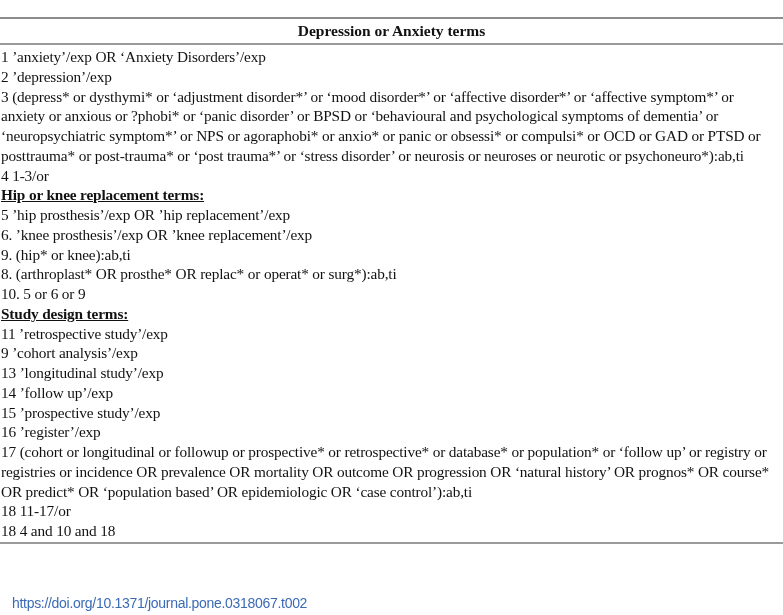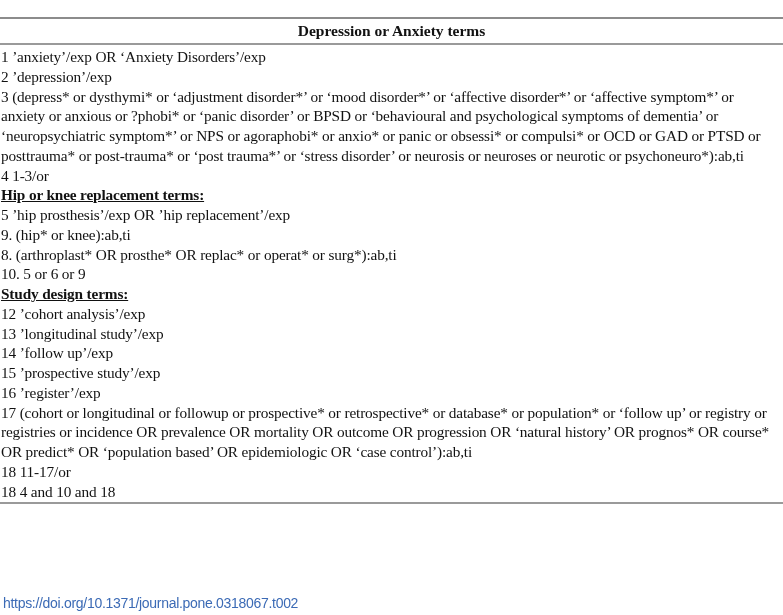--- a/index.html
+++ b/index.html
@@ -25,43 +25,45 @@
       font-size: 15.3px;
       line-height: 19.75px;
       color: #111;
       border-bottom: 2px solid #9a9a9a;
       padding-bottom: 1px;
       letter-spacing: -0.15px;
     }
     .row { white-space: normal; margin: 0; padding-right: 4px; }
     .row.section { font-weight: bold; text-decoration: underline; }
     .doi-link {
-      position: absolute; left: 3px; top: 595px;
+      position: absolute; left: 12px; top: 595px;
       font-family: "Liberation Sans", "DejaVu Sans", sans-serif;
       font-size: 14px; color: #3b6ab5; text-decoration: none;
       letter-spacing: -0.3px;
     }
   </style>
 </head>
 <body>
 
 <div class="table-wrap">
   <div class="table-header">Depression or Anxiety terms</div>
   <div class="table-body" id="table-body">
       <div class="row">1 ’anxiety’/exp OR ‘Anxiety Disorders’/exp</div>
       <div class="row">2 ’depression’/exp</div>
       <div class="row">3 (depress* or dysthymi* or ‘adjustment disorder*’ or ‘mood disorder*’ or ‘affective disorder*’ or ‘affective symptom*’ or anxiety or anxious or ?phobi* or ‘panic disorder’ or BPSD or ‘behavioural and psychological symptoms of dementia’ or ‘neuropsychiatric symptom*’ or NPS or agoraphobi* or anxio* or panic or obsessi* or compulsi* or OCD or GAD or PTSD or posttrauma* or post-trauma* or ‘post trauma*’ or ‘stress disorder’ or neurosis or neuroses or neurotic or psychoneuro*):ab,ti</div>
       <div class="row">4 1-3/or</div>
       <div class="row section">Hip or knee replacement terms:</div>
       <div class="row">5 ’hip prosthesis’/exp OR ’hip replacement’/exp</div>
+      <div class="row">6. ’knee prosthesis’/exp OR ’knee replacement’/exp</div>
       <div class="row">9. (hip* or knee):ab,ti</div>
       <div class="row">8. (arthroplast* OR prosthe* OR replac* or operat* or surg*):ab,ti</div>
       <div class="row">10. 5 or 6 or 9</div>
       <div class="row section">Study design terms:</div>
-      <div class="row">12 ’cohort analysis’/exp</div>
+      <div class="row">11 ’retrospective study’/exp</div>
+      <div class="row">9 ’cohort analysis’/exp</div>
       <div class="row">13 ’longitudinal study’/exp</div>
       <div class="row">14 ’follow up’/exp</div>
       <div class="row">15 ’prospective study’/exp</div>
       <div class="row">16 ’register’/exp</div>
       <div class="row">17 (cohort or longitudinal or followup or prospective* or retrospective* or database* or population* or ‘follow up’ or registry or registries or incidence OR prevalence OR mortality OR outcome OR progression OR ‘natural history’ OR prognos* OR course* OR predict* OR ‘population based’ OR epidemiologic OR ‘case control’):ab,ti</div>
       <div class="row">18 11-17/or</div>
       <div class="row">18 4 and 10 and 18</div>
     </div>
 </div>
 

